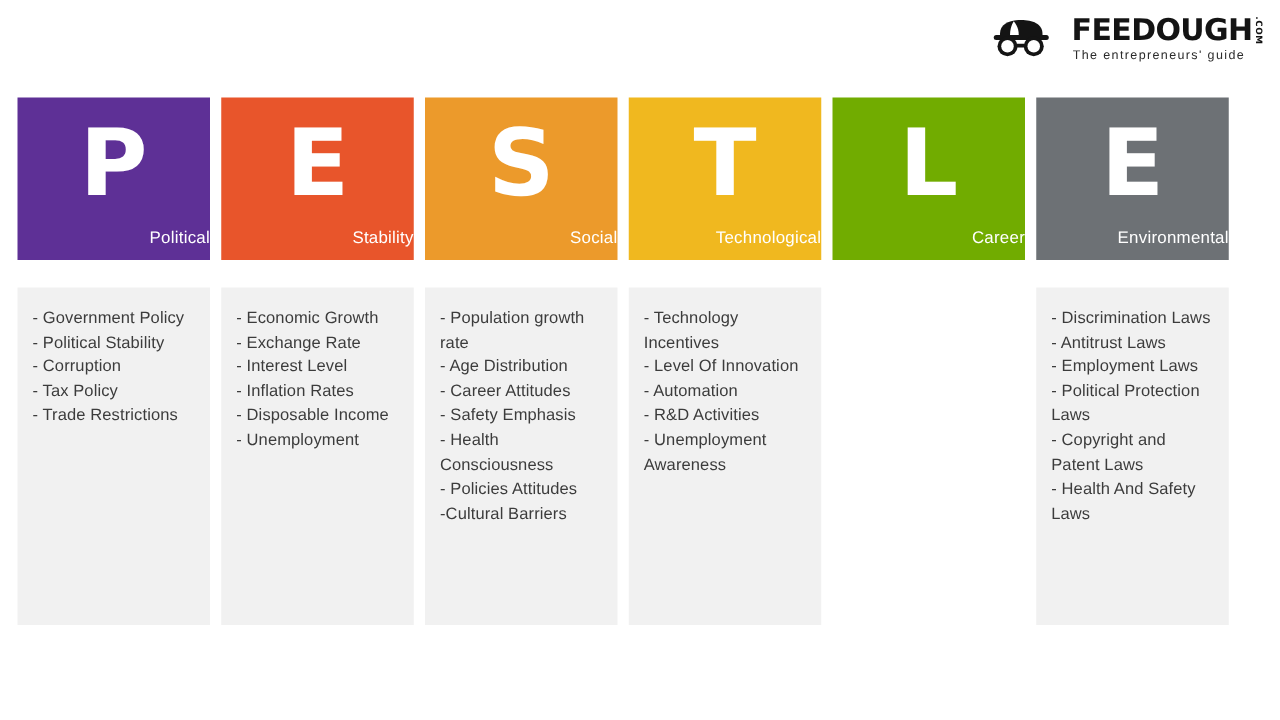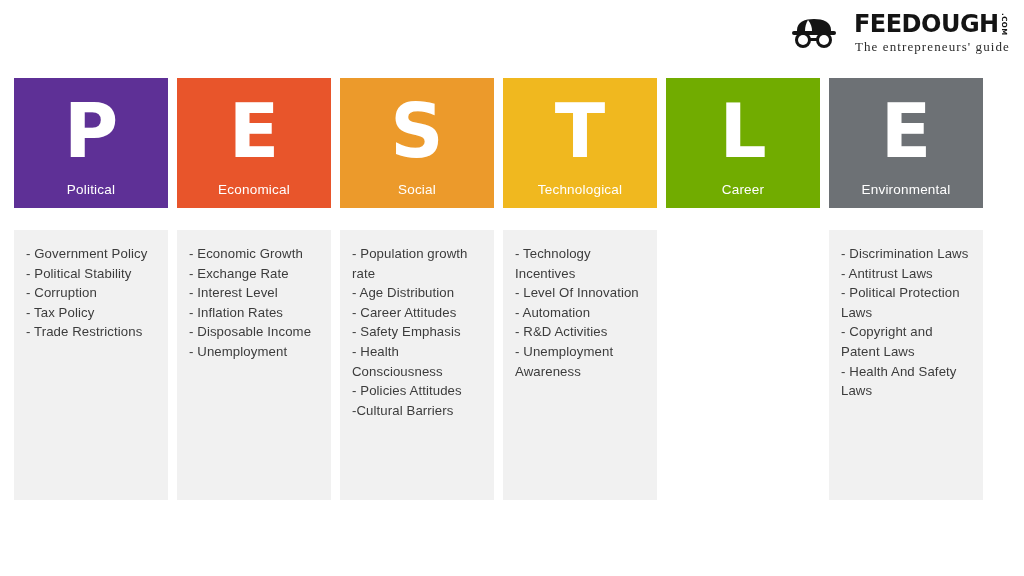--- a/index.html
+++ b/index.html
@@ -39,26 +39,26 @@
     font-weight: bold;
     color: #141414;
     line-height: 1;
     writing-mode: vertical-rl;
     letter-spacing: 0.5px;
     margin-left: 1px;
     margin-top: 1px;
     font-family: "DejaVu Sans", sans-serif;
   }
   .brand-tagline {
-    font-size: 13px;
+    font-size: 10px;
     color: #2b2b2b;
     letter-spacing: 1.1px;
     margin-top: 3px;
     margin-left: 1px;
-    font-family: Liberation Serif, serif;
+    font-family: Liberation Sans, sans-serif;
   }
 
   
   .pestle-grid {
     position: absolute;
     top: 78px;
     left: 14px;
     width: 996px;
     display: flex;
     gap: 9px;
@@ -84,21 +84,21 @@
     line-height: 1;
     margin-top: 16px;
     letter-spacing: 0px;
     font-family: "DejaVu Sans", sans-serif;
   }
   .col-label {
     position: absolute;
     bottom: 11px;
     left: 0;
     right: 0;
-    text-align: center;
+    text-align: right;
     color: #ffffff;
     font-size: 13.5px;
     letter-spacing: 0.2px;
   }
 
   .col-body {
     margin-top: 22px;
     height: 270px;
     background: #f1f1f1;
     padding: 14px 8px 10px 12px;
@@ -149,21 +149,21 @@
         <li>- Corruption</li>
         <li>- Tax Policy</li>
         <li>- Trade Restrictions</li>
       </ul>
     </div>
   </div>
 
   <div class="pestle-column">
     <div class="col-header" style="background: rgb(232, 85, 43);">
       <span class="col-letter">E</span>
-      <span class="col-label">Economical</span>
+      <span class="col-label">Stability</span>
     </div>
     <div class="col-body">
       <ul>
         <li>- Economic Growth</li>
         <li>- Exchange Rate</li>
         <li>- Interest Level</li>
         <li>- Inflation Rates</li>
         <li>- Disposable Income</li>
         <li>- Unemployment</li>
       </ul>
@@ -213,20 +213,21 @@
 
   <div class="pestle-column">
     <div class="col-header" style="background: rgb(109, 113, 117);">
       <span class="col-letter">E</span>
       <span class="col-label">Environmental</span>
     </div>
     <div class="col-body">
       <ul>
         <li>- Discrimination Laws</li>
         <li>- Antitrust Laws</li>
+        <li>- Employment Laws</li>
         <li>- Political Protection Laws</li>
         <li>- Copyright and Patent Laws</li>
         <li>- Health And Safety Laws</li>
       </ul>
     </div>
   </div>
 
 </div>
 
 </body></html>

